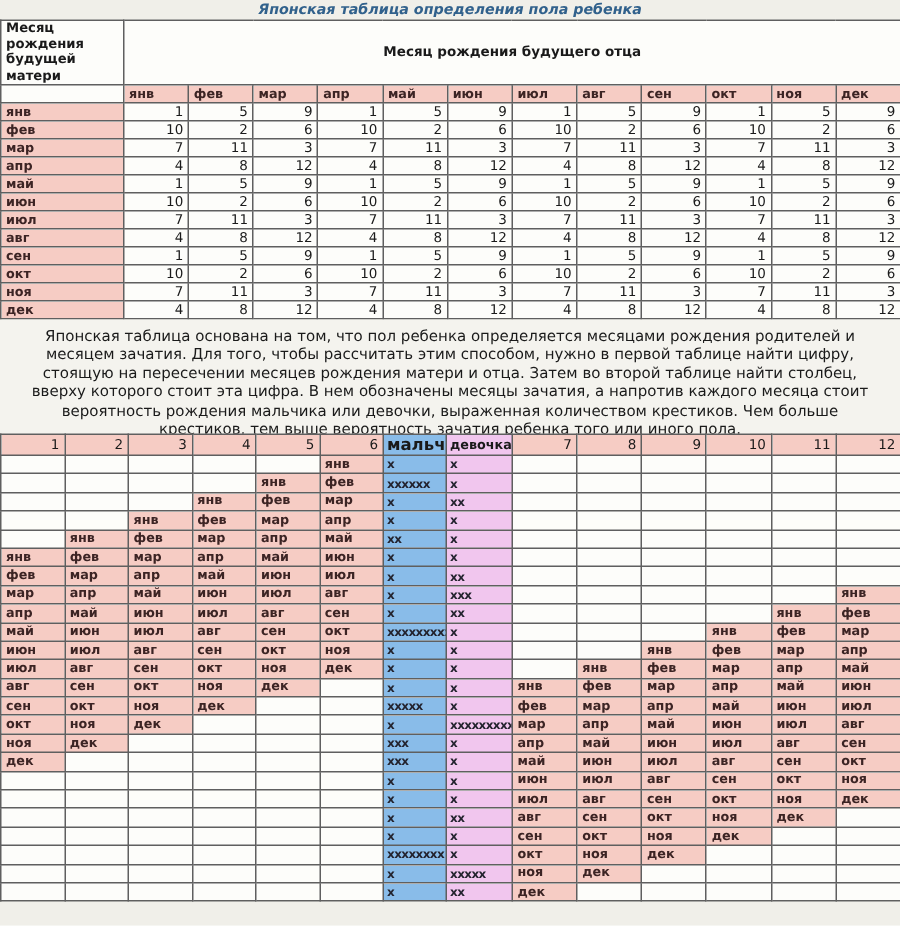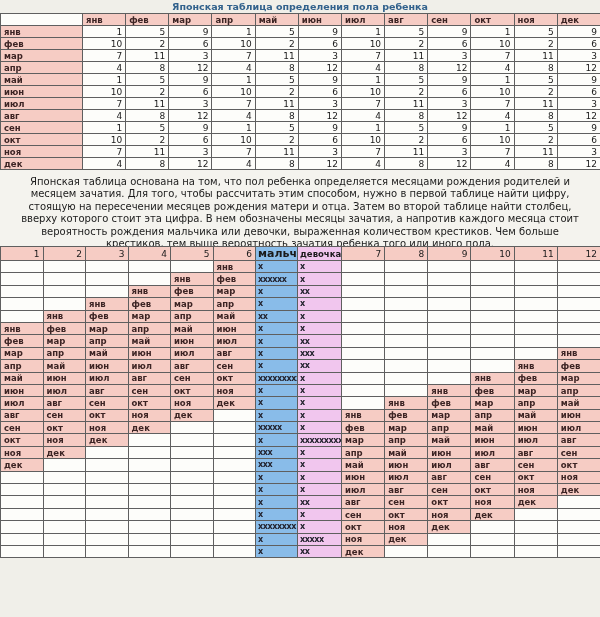--- a/index.html
+++ b/index.html
@@ -14,21 +14,21 @@
   *{box-sizing:border-box;}
   html,body{margin:0;padding:0;}
   body{
     width:600px;height:617px;
     background:#f0efe9;
     font-family:"DejaVu Sans",sans-serif;
     color:#1a1a1a;
   }
   .title-bar{
     height:13px;line-height:13px;text-align:center;
-    font-size:9.5px;font-weight:bold;color:var(--titlec);
+    font-size:9.5px;font-weight:bold;color:var(--titlec);font-style:italic;
   }
   table{border-collapse:collapse;table-layout:fixed;width:600px;background:var(--white);}
   td{
     border:1px solid var(--grid);
     overflow:hidden;white-space:nowrap;
     font-size:9px;height:12px;padding:0 2px;
   }
   
   #table1 .corner{font-size:8.8px;font-weight:bold;line-height:10.5px;white-space:normal;padding-left:3px;}
   #table1 .corner-empty{background:var(--white);}
@@ -58,20 +58,24 @@
 
 <div class="title-bar">Японская таблица определения пола ребенка</div>
 
 <table id="table1">
   <colgroup>
     <col style="width:82px">
     <col span="12" style="width:43.17px">
   </colgroup>
   <tbody>
       <tr>
+        <td class="corner" style="height:23px">Месяц рождения будущей матери</td>
+        <td class="father" colspan="12">Месяц рождения будущего отца</td>
+      </tr>
+      <tr>
         <td class="corner-empty"></td>
         <td class="mh">янв</td>
         <td class="mh">фев</td>
         <td class="mh">мар</td>
         <td class="mh">апр</td>
         <td class="mh">май</td>
         <td class="mh">июн</td>
         <td class="mh">июл</td>
         <td class="mh">авг</td>
         <td class="mh">сен</td>

